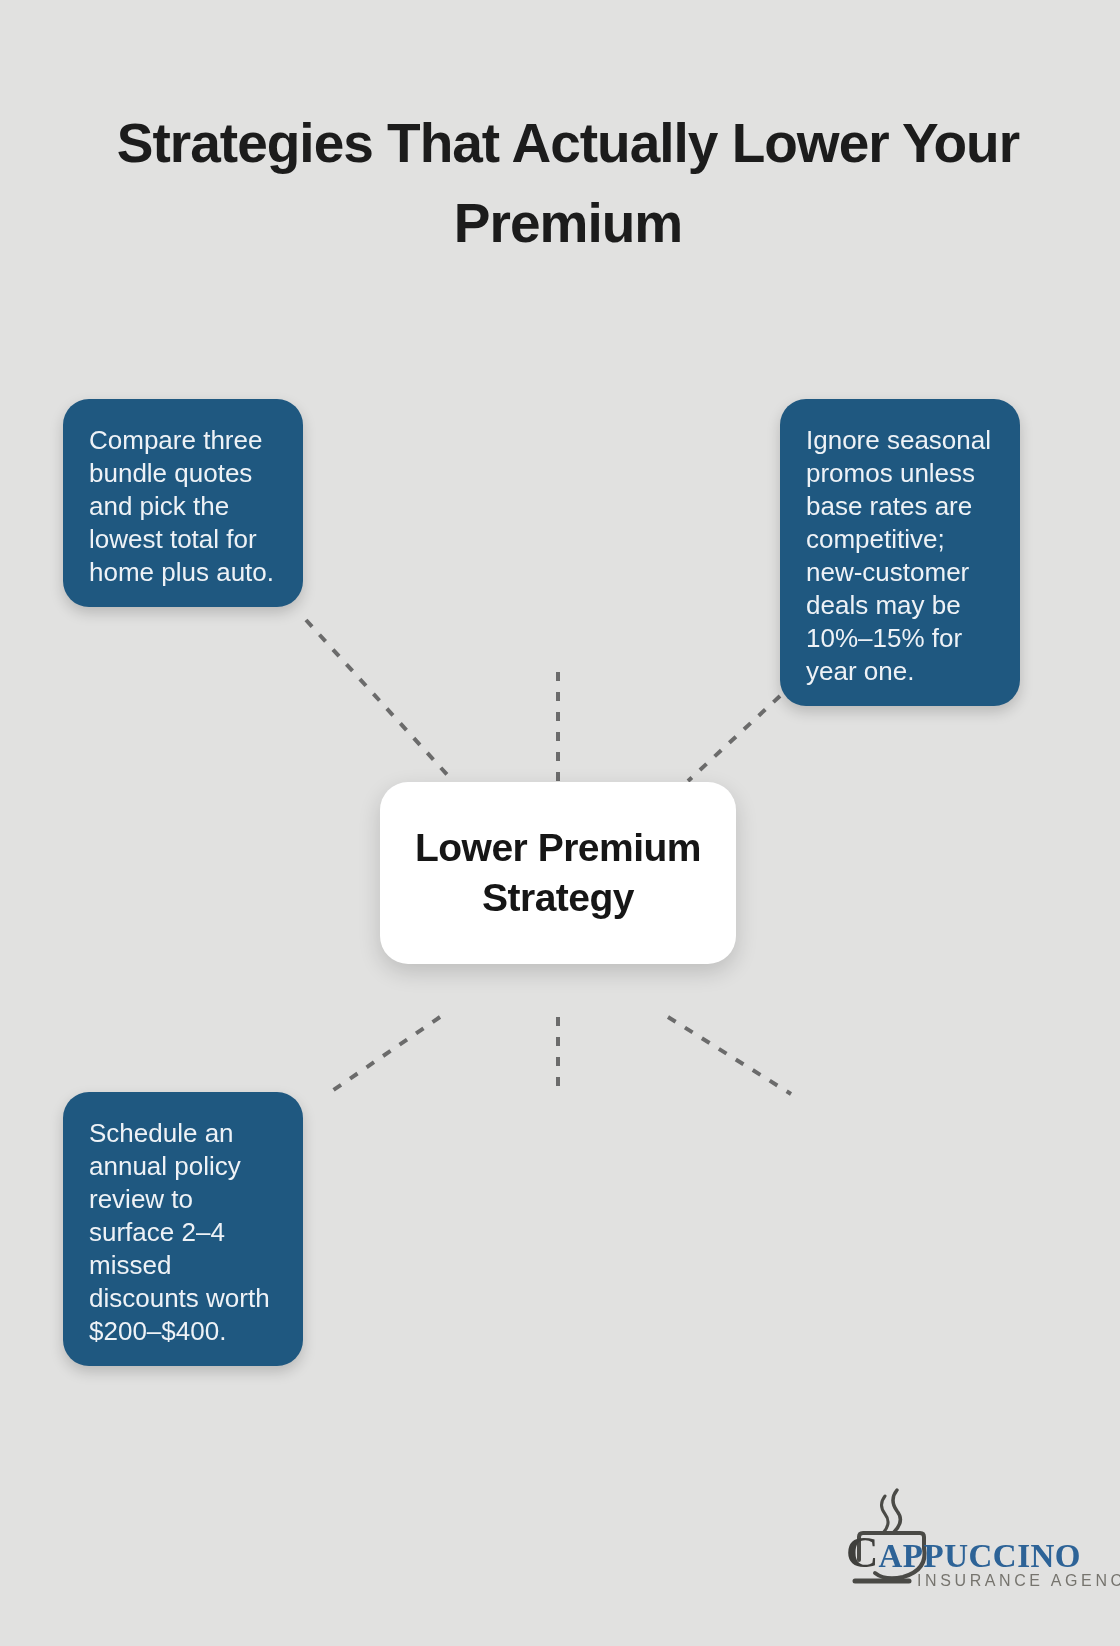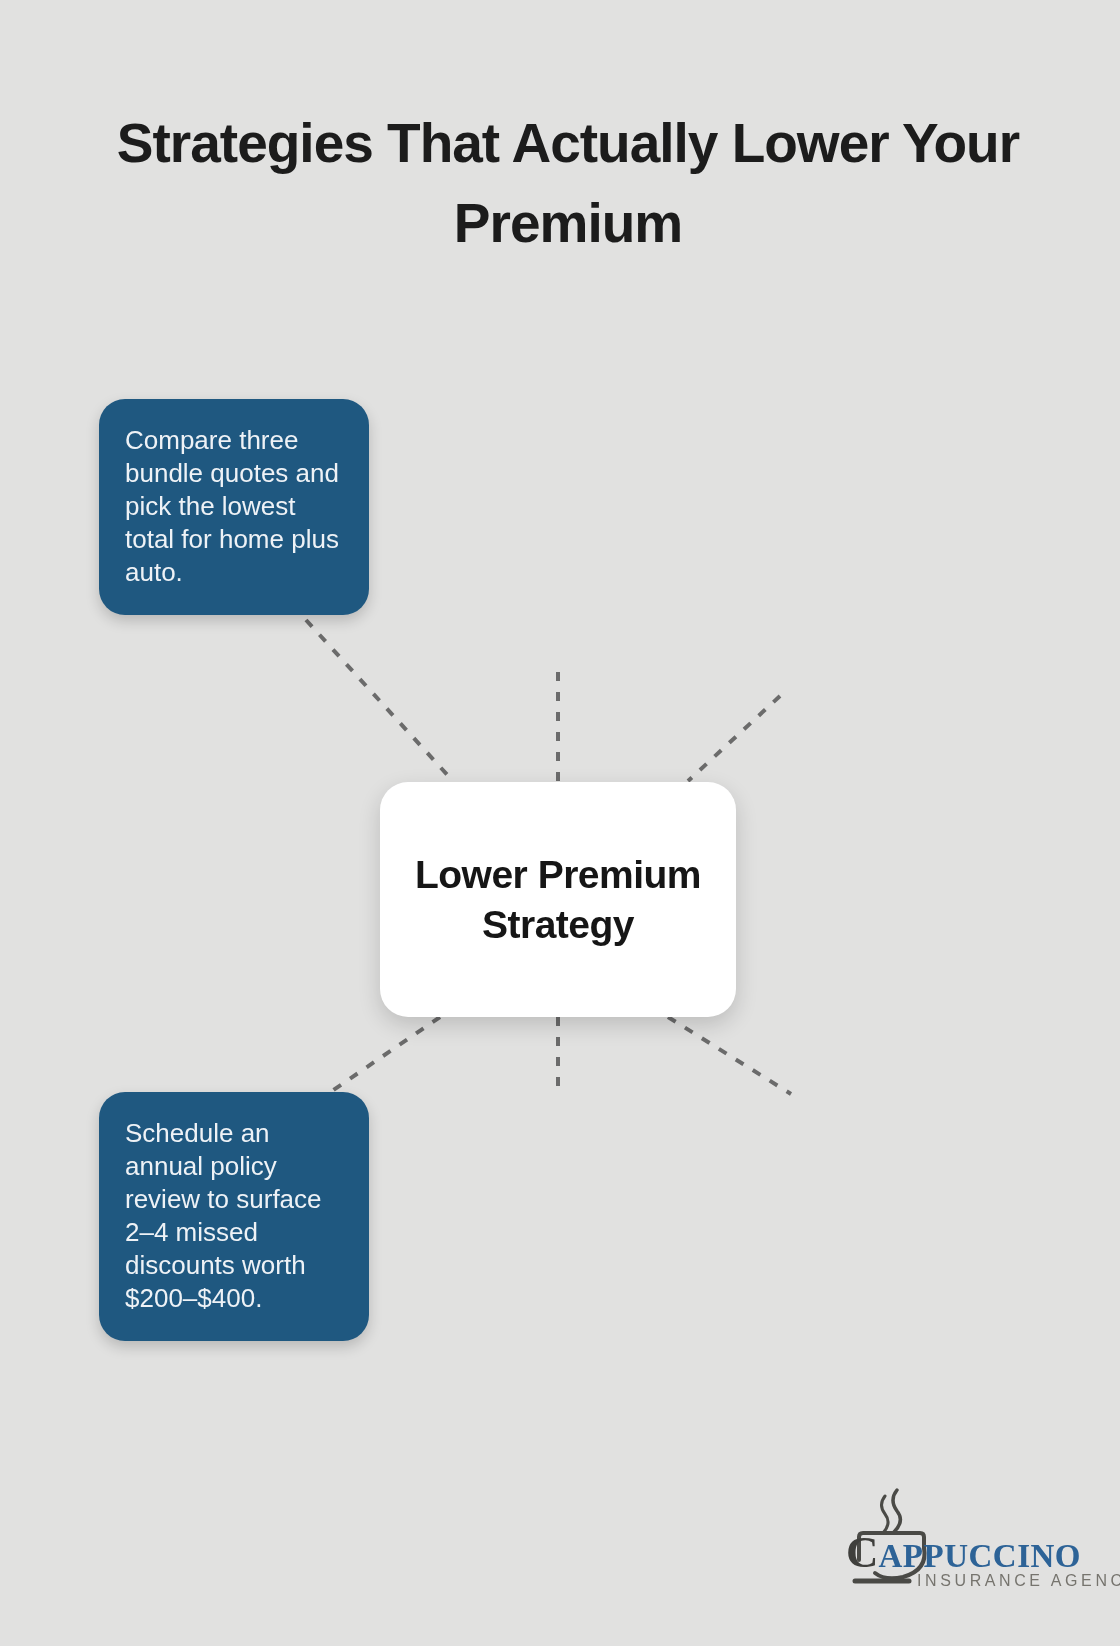--- a/index.html
+++ b/index.html
@@ -36,46 +36,45 @@
   .connectors path {
     stroke: var(--connector, #6b6b6b);
     stroke-width: 4;
     fill: none;
     stroke-dasharray: 9 11;
   }
 
   
   .node {
     position: absolute;
-    width: 270px;
+    width: 240px;
     box-sizing: border-box;
-    padding: 25px 22px 26px 26px;
+    padding: 25px 22px 18px 26px;
     border-radius: 26px;
     background: var(--node-fill, #1f5880);
     color: var(--node-text, #eef2f6);
     box-shadow: 0 6px 14px rgba(0,0,0,0.18);
-    margin-left: 36px;
   }
   .node p {
     margin: 0;
     font-size: 26px;
     line-height: 33px;
   }
   .n1 { left: 63px;  top: 399px; }
   .n2 { left: 420px; top: 399px; }
   .n3 { left: 780px; top: 399px; }
   .n4 { left: 63px;  top: 1092px; }
   .n5 { left: 420px; top: 1092px; }
   .n6 { left: 780px; top: 1092px; }
 
   
   .center-node {
     position: absolute;
     left: 380px; top: 782px;
-    width: 356px; height: 235px;
+    width: 356px; height: 182px;
     background: var(--center-fill, #ffffff);
     border-radius: 28px;
     box-shadow: 0 8px 22px rgba(0,0,0,0.16);
     display: flex;
     align-items: center;
     justify-content: center;
     text-align: center;
   }
   .center-node span {
     display: block;
@@ -137,20 +136,23 @@
     <path d="M 558 672 L 558 782"></path>
     <path d="M 780 696 L 688 781"></path>
     <path d="M 440 1017 L 332 1091"></path>
     <path d="M 558 1017 L 558 1090"></path>
     <path d="M 668 1017 L 791 1094"></path>
   </svg>
 
   <div class="node n1">
     <p>Compare three bundle quotes and pick the lowest total for home plus auto.</p>
   </div>
+  <div class="node n3">
+    <p>Ignore seasonal promos unless base rates are competitive; new-customer deals may be 10%–15% for year one.</p>
+  </div>
   <div class="node n4">
     <p>Schedule an annual policy review to surface 2–4 missed discounts worth $200–$400.</p>
   </div>
 
   <div class="center-node">
     <span>Lower Premium Strategy</span>
   </div>
 
   <div class="logo">
     <svg class="cup-svg" width="240" height="140" viewBox="0 0 240 140" aria-hidden="true">

